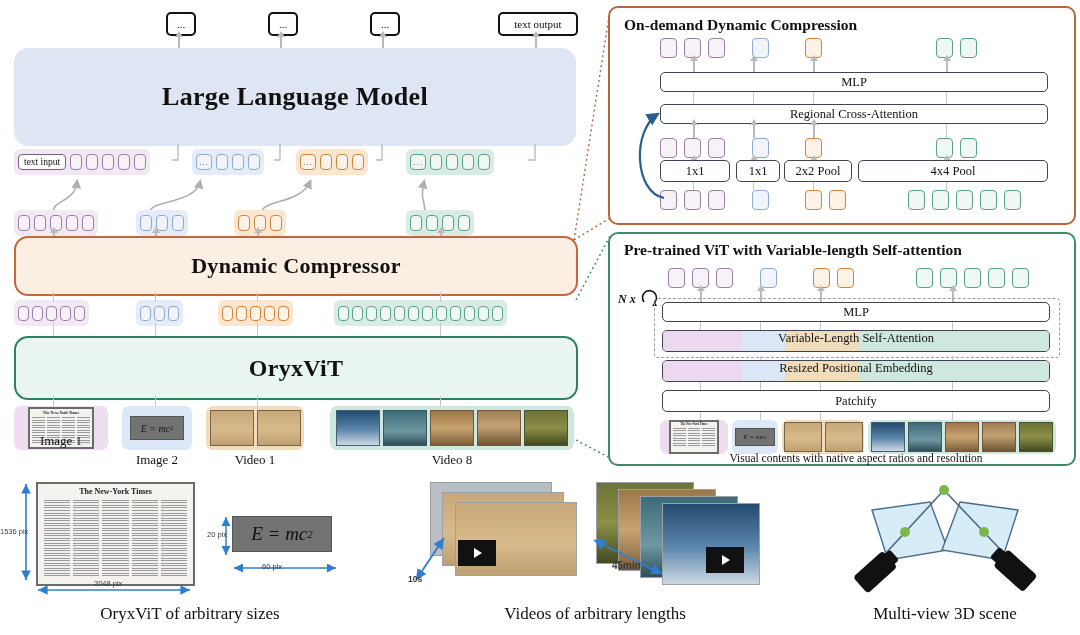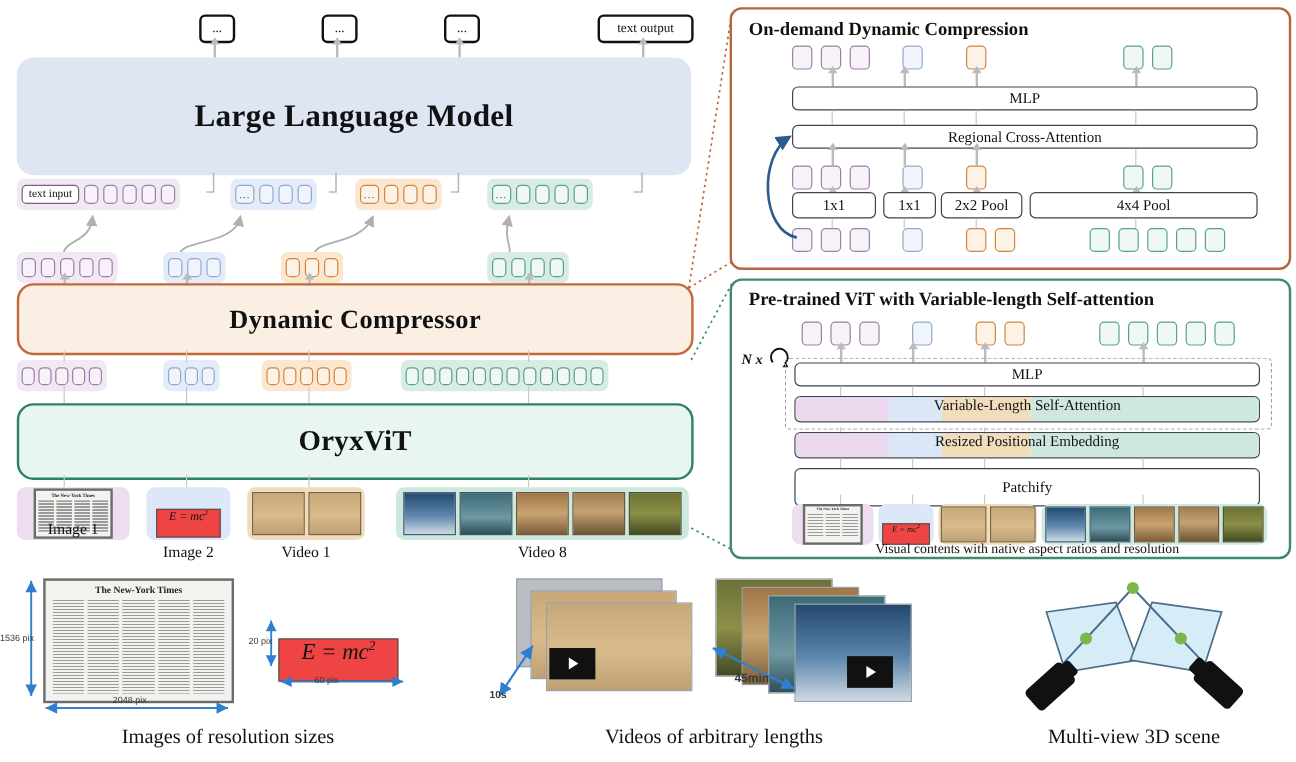--- a/index.html
+++ b/index.html
@@ -66,21 +66,21 @@
   .smalltxt{position:absolute;font-size:11.5px;color:#111;text-align:center;}
   .nxlabel{position:absolute;font-style:italic;font-weight:bold;font-size:12px;color:#111;}
 
   .dimlabel{position:absolute;font-size:7.5px;color:#3a3a3a;font-family:"Liberation Sans",sans-serif;}
   .bottomcap{position:absolute;font-size:17px;color:#111;text-align:center;}
 
   .newspaper{background:#f3f2ef;border:2px solid #6b6b6b;display:flex;flex-direction:column;align-items:center;justify-content:flex-start;overflow:hidden;}
   .np-title{font-family:"Liberation Serif",serif;font-weight:bold;color:#222;line-height:1;}
   .np-lines{width:92%;display:flex;gap:2px;margin-top:2px;}
   .np-col{flex:1;background:repeating-linear-gradient(#9a9a9a 0 1px,transparent 1px 2.5px);}
-  .eqbox{background:#ef4444;border:1.5px solid #555;display:flex;justify-content:center;font-family:"Liberation Serif",serif;font-style:italic;color:#111;margin-top:16px;}
+  .eqbox{background:#737373;border:1.5px solid #555;display:flex;align-items:center;justify-content:center;font-family:"Liberation Serif",serif;font-style:italic;color:#111;}
   .photo{overflow:hidden;}
   .ph-oryx{background:linear-gradient(#c8a878 0%, #d8bb8c 55%, #bfa073 100%);}
   .ph-snow{background:linear-gradient(#24496f 0%, #5d87ac 55%, #cdd9e4 100%);}
   .ph-water{background:linear-gradient(#3c6b78 0%, #6f98a2 60%, #2e4f57 100%);}
   .ph-rock{background:linear-gradient(#9e7749 0%, #c8a470 50%, #7d5e3a 100%);}
   .ph-deer{background:linear-gradient(#a07e52 0%, #c5a273 45%, #6d5536 100%);}
   .ph-grass{background:linear-gradient(#6d7337 0%, #8c8f47 50%, #434a23 100%);}
   .playicon{position:absolute;background:#111;display:flex;align-items:center;justify-content:center;}
   .playicon:after{content:"";border-left:8px solid #fff;border-top:5px solid transparent;border-bottom:5px solid transparent;margin-left:2px;}
 </style>
@@ -444,21 +444,21 @@
   <div class="seg" style="left:122px;width:74px;background:#f1dcbb;"></div>
   <div class="seg" style="left:196px;width:192px;background:#cfe8df;"></div>
   <span>Resized Positional Embedding</span>
 </div>
 
 <div class="vline" style="left:700px;top:382px;height:10px;"></div>
 <div class="vline" style="left:760px;top:382px;height:10px;"></div>
 <div class="vline" style="left:820px;top:382px;height:10px;"></div>
 <div class="vline" style="left:952px;top:382px;height:10px;"></div>
 
-<div class="barbox" style="left:662px;top:390px;width:388px;height:32px;">
+<div class="barbox" style="left:662px;top:390px;width:388px;height:22px;">
   <span>Patchify</span>
 </div>
 
 <div class="vline" style="left:700px;top:412px;height:8px;"></div>
 <div class="vline" style="left:760px;top:412px;height:8px;"></div>
 <div class="vline" style="left:820px;top:412px;height:8px;"></div>
 <div class="vline" style="left:952px;top:412px;height:8px;"></div>
 
 <div class="thumbwrap p" style="left:660px;top:420px;width:68px;height:34px;">
   <div class="newspaper" style="width:46px;height:30px;">
@@ -519,21 +519,21 @@
   <span>E = mc</span>
     <sup style="font-size:11px">2</sup>
 </div>
 <svg class="abs" style="left:206px;top:510px;width:136px;height:66px;">
   <path d="M20,7 L20,45" stroke="#2f7fd0" stroke-width="1.5" marker-start="url(#dms)" marker-end="url(#dm)"></path>
   <path d="M28,58 L130,58" stroke="#2f7fd0" stroke-width="1.5" marker-start="url(#dms)" marker-end="url(#dm)"></path>
 </svg>
 <div class="dimlabel" style="left:207px;top:530px;">20 pix</div>
 <div class="dimlabel" style="left:262px;top:562px;">60 pix</div>
 
-<div class="bottomcap" style="left:10px;top:604px;width:360px;">Images of resolution sizes</div>
+<div class="bottomcap" style="left:10px;top:604px;width:360px;">OryxViT of arbitrary sizes</div>
 
 <div class="photo" style="position:absolute;left:430px;top:482px;width:120px;height:72px;background:#b9bec4;border:1px solid #9aa0a6;"></div>
 <div class="photo ph-oryx" style="position:absolute;left:442px;top:492px;width:120px;height:72px;border:1px solid #9aa0a6;"></div>
 <div class="photo ph-oryx" style="position:absolute;left:455px;top:502px;width:120px;height:72px;border:1px solid #9aa0a6;"></div>
 <div class="playicon" style="left:458px;top:540px;width:34px;height:22px;border:2px solid #111;"></div>
 <svg class="abs" style="left:404px;top:528px;width:60px;height:66px;">
   <path d="M40,10 L12,52" stroke="#2f7fd0" stroke-width="1.8" marker-start="url(#dms)" marker-end="url(#dm)"></path>
 </svg>
 <div class="dimlabel" style="left:408px;top:574px;font-size:8.5px;font-weight:bold;">10s</div>
 

